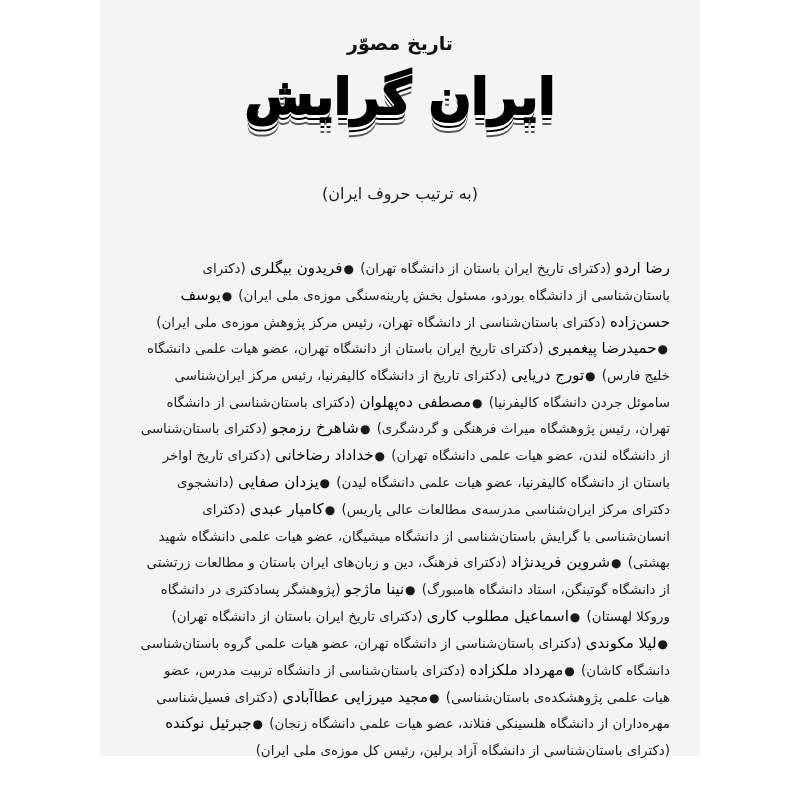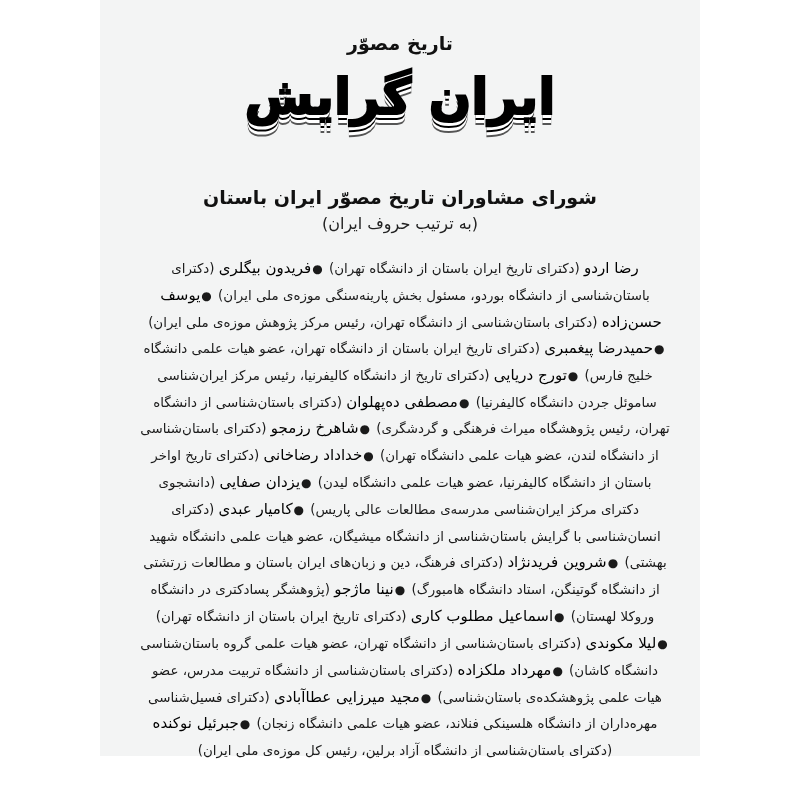--- a/index.html
+++ b/index.html
@@ -67,21 +67,20 @@
     .heading-sub {
       font-size: 16px;
       line-height: 24px;
       color: #222;
     }
     .members {
       position: absolute;
       top: 256px;
       left: 40px;
       right: 30px;
-      text-align: center;
       font-size: 13.4px;
       line-height: 25.9px;
       color: #1a1a1a;
       direction: rtl;
     }
     .member-name {
       font-size: 15px;
       color: #000;
     }
     .bullet {
@@ -92,18 +91,17 @@
 </head>
 <body>
 
 <div class="page">
   <div class="masthead">
     <div class="series-title">تاریخ مصوّر</div>
     <div class="logo">ایران گرایش</div>
   </div>
 
   <div class="heading">
-    <div class="heading-title">شورای مشاوران تاریخ مصوّر ایران باستان</div>
     <div class="heading-sub">(به ترتیب حروف ایران)</div>
   </div>
 
   <div class="members" id="members"><span><span class="member-name">رضا اردو</span><span class="member-desc"> (دکترای تاریخ ایران باستان از دانشگاه تهران) </span></span><span class="bullet">●</span><span><span class="member-name">فریدون بیگلری</span><span class="member-desc"> (دکترای باستان‌شناسی از دانشگاه بوردو، مسئول بخش پارینه‌سنگی موزه‌ی ملی ایران) </span></span><span class="bullet">●</span><span><span class="member-name">یوسف حسن‌زاده</span><span class="member-desc"> (دکترای باستان‌شناسی از دانشگاه تهران، رئیس مرکز پژوهش موزه‌ی ملی ایران) </span></span><span class="bullet">●</span><span><span class="member-name">حمیدرضا پیغمبری</span><span class="member-desc"> (دکترای تاریخ ایران باستان از دانشگاه تهران، عضو هیات علمی دانشگاه خلیج فارس) </span></span><span class="bullet">●</span><span><span class="member-name">تورج دریایی</span><span class="member-desc"> (دکترای تاریخ از دانشگاه کالیفرنیا، رئیس مرکز ایران‌شناسی ساموئل جردن دانشگاه کالیفرنیا) </span></span><span class="bullet">●</span><span><span class="member-name">مصطفی ده‌پهلوان</span><span class="member-desc"> (دکترای باستان‌شناسی از دانشگاه تهران، رئیس پژوهشگاه میراث فرهنگی و گردشگری) </span></span><span class="bullet">●</span><span><span class="member-name">شاهرخ رزمجو</span><span class="member-desc"> (دکترای باستان‌شناسی از دانشگاه لندن، عضو هیات علمی دانشگاه تهران) </span></span><span class="bullet">●</span><span><span class="member-name">خداداد رضاخانی</span><span class="member-desc"> (دکترای تاریخ اواخر باستان از دانشگاه کالیفرنیا، عضو هیات علمی دانشگاه لیدن) </span></span><span class="bullet">●</span><span><span class="member-name">یزدان صفایی</span><span class="member-desc"> (دانشجوی دکترای مرکز ایران‌شناسی مدرسه‌ی مطالعات عالی پاریس) </span></span><span class="bullet">●</span><span><span class="member-name">کامیار عبدی</span><span class="member-desc"> (دکترای انسان‌شناسی با گرایش باستان‌شناسی از دانشگاه میشیگان، عضو هیات علمی دانشگاه شهید بهشتی) </span></span><span class="bullet">●</span><span><span class="member-name">شروین فریدنژاد</span><span class="member-desc"> (دکترای فرهنگ، دین و زبان‌های ایران باستان و مطالعات زرتشتی از دانشگاه گوتینگن، استاد دانشگاه هامبورگ) </span></span><span class="bullet">●</span><span><span class="member-name">نینا ماژجو</span><span class="member-desc"> (پژوهشگر پسادکتری در دانشگاه وروکلا لهستان) </span></span><span class="bullet">●</span><span><span class="member-name">اسماعیل مطلوب کاری</span><span class="member-desc"> (دکترای تاریخ ایران باستان از دانشگاه تهران) </span></span><span class="bullet">●</span><span><span class="member-name">لیلا مکوندی</span><span class="member-desc"> (دکترای باستان‌شناسی از دانشگاه تهران، عضو هیات علمی گروه باستان‌شناسی دانشگاه کاشان) </span></span><span class="bullet">●</span><span><span class="member-name">مهرداد ملکزاده</span><span class="member-desc"> (دکترای باستان‌شناسی از دانشگاه تربیت مدرس، عضو هیات علمی پژوهشکده‌ی باستان‌شناسی) </span></span><span class="bullet">●</span><span><span class="member-name">مجید میرزایی عطاآبادی</span><span class="member-desc"> (دکترای فسیل‌شناسی مهره‌داران از دانشگاه هلسینکی فنلاند، عضو هیات علمی دانشگاه زنجان) </span></span><span class="bullet">●</span><span><span class="member-name">جبرئیل نوکنده</span><span class="member-desc"> (دکترای باستان‌شناسی از دانشگاه آزاد برلین، رئیس کل موزه‌ی ملی ایران)</span></span></div>
 </div>
 
 </body></html>

